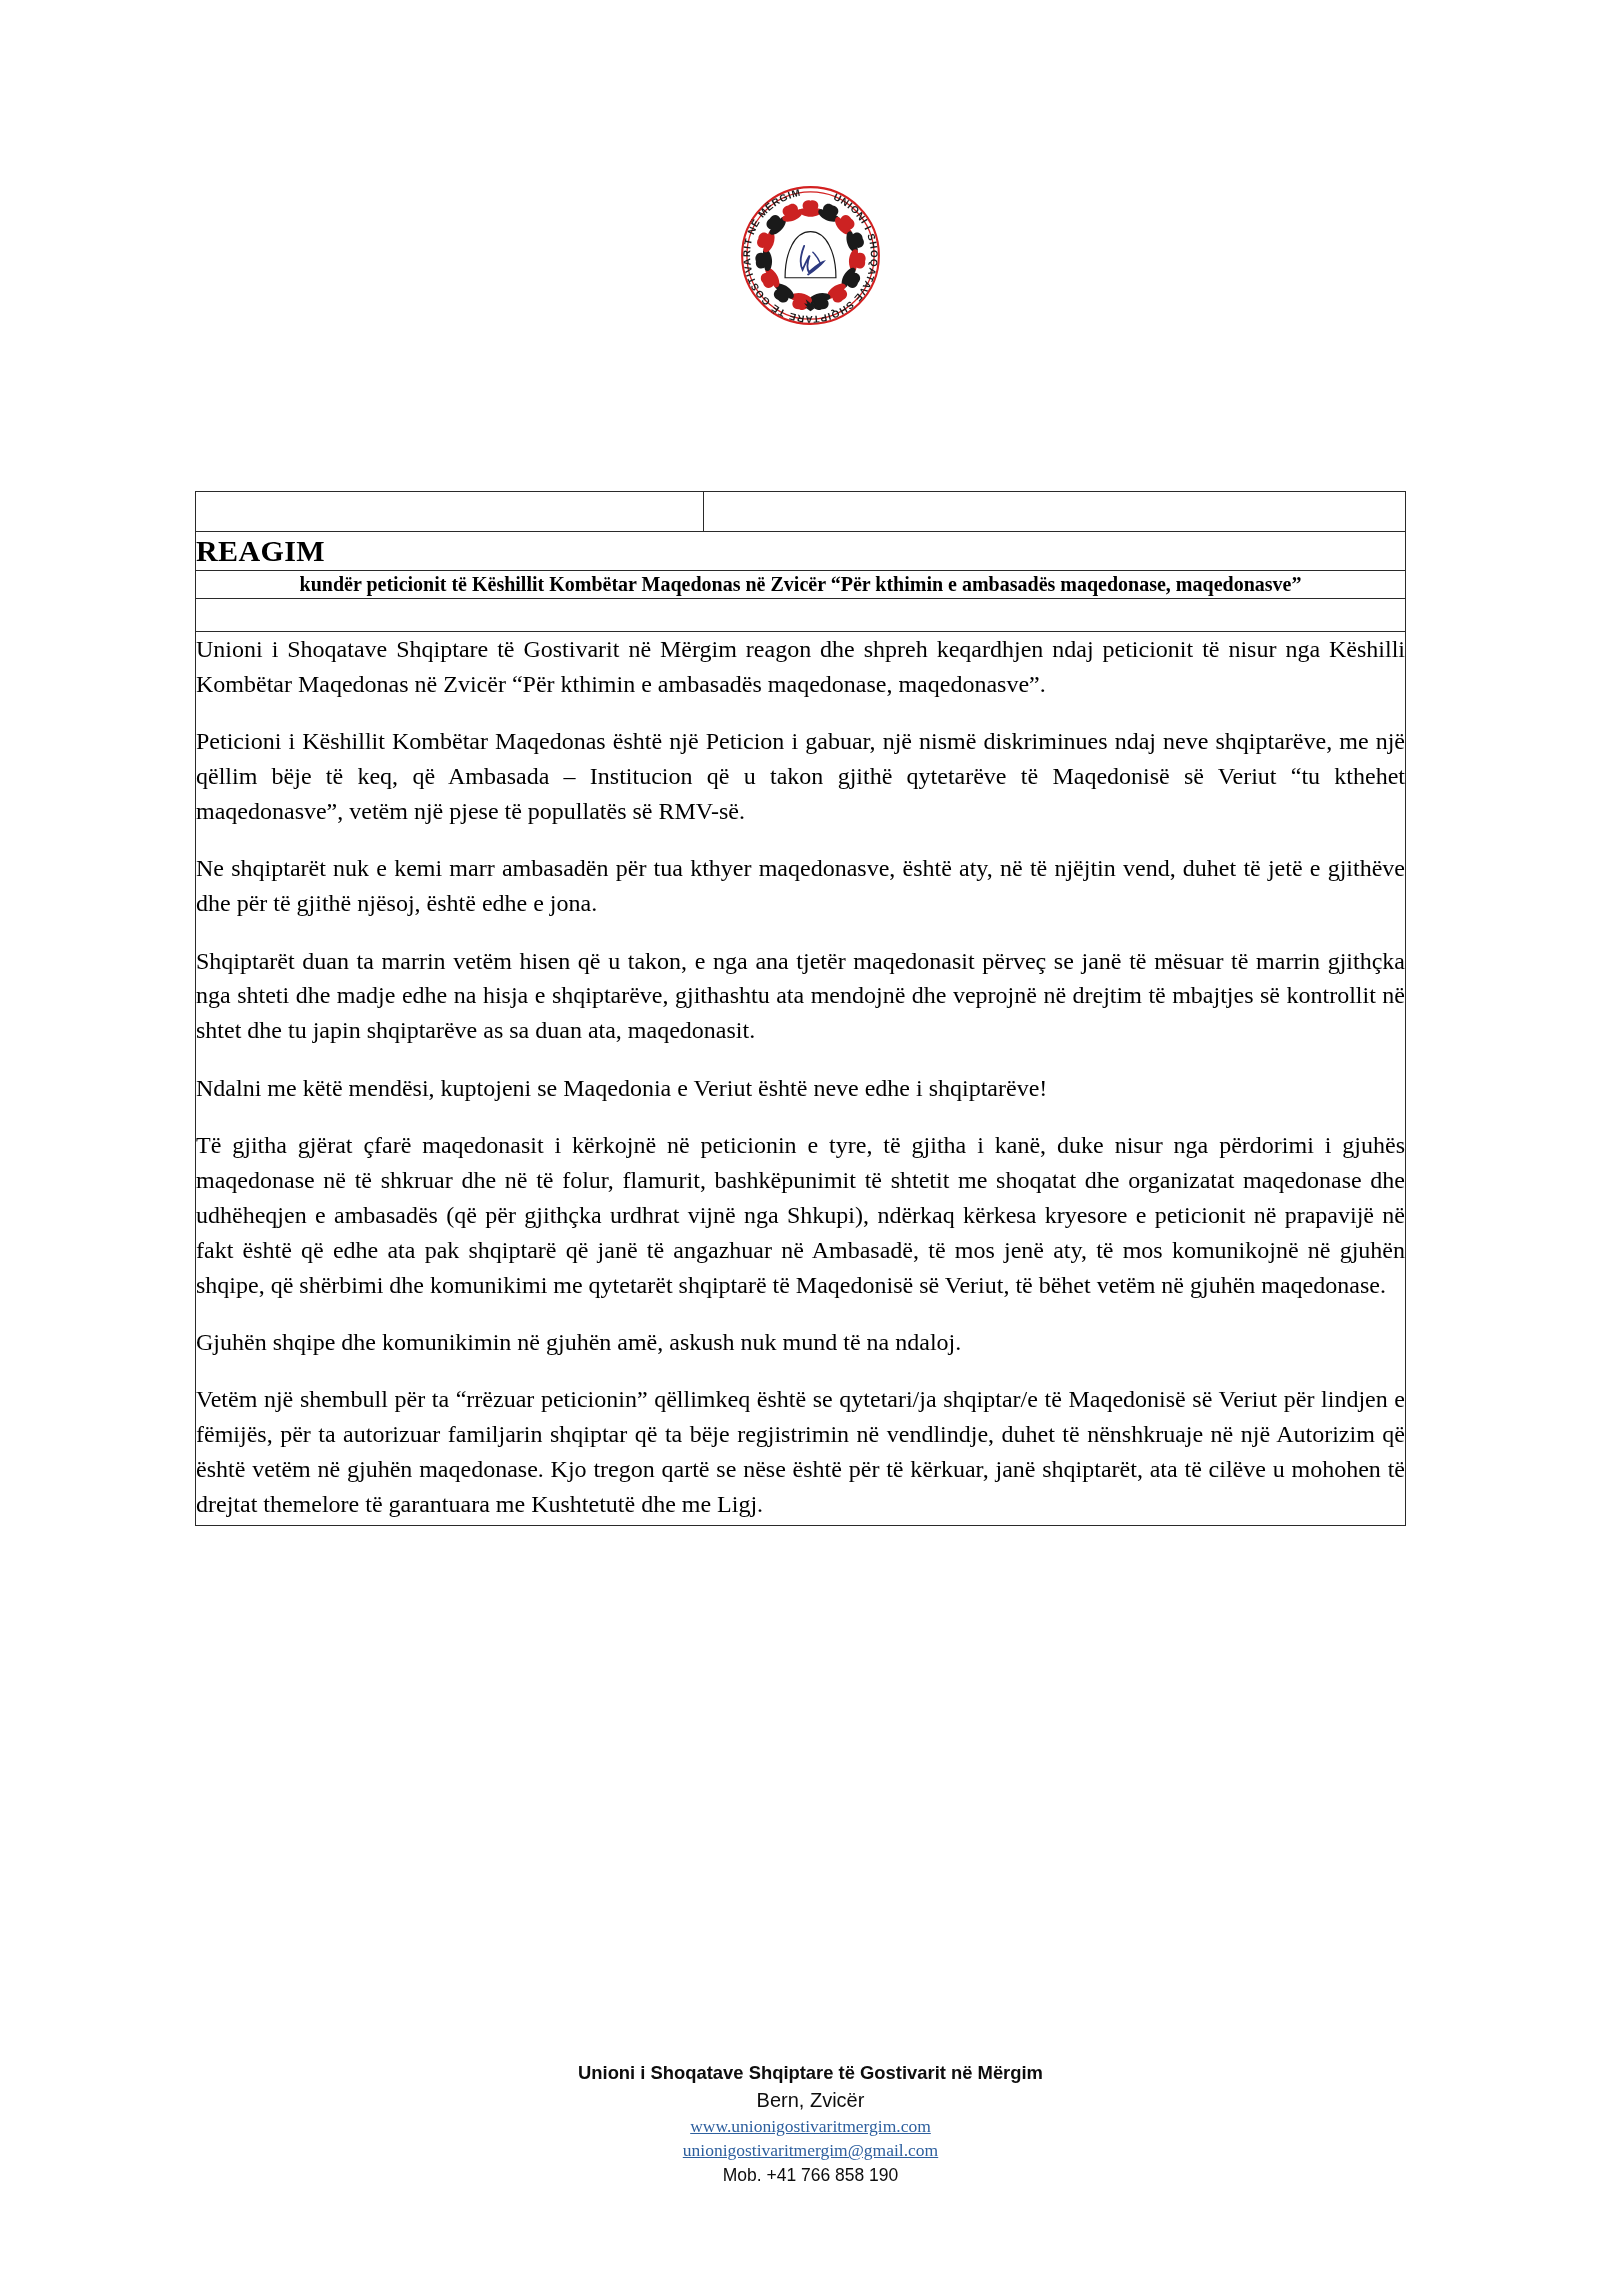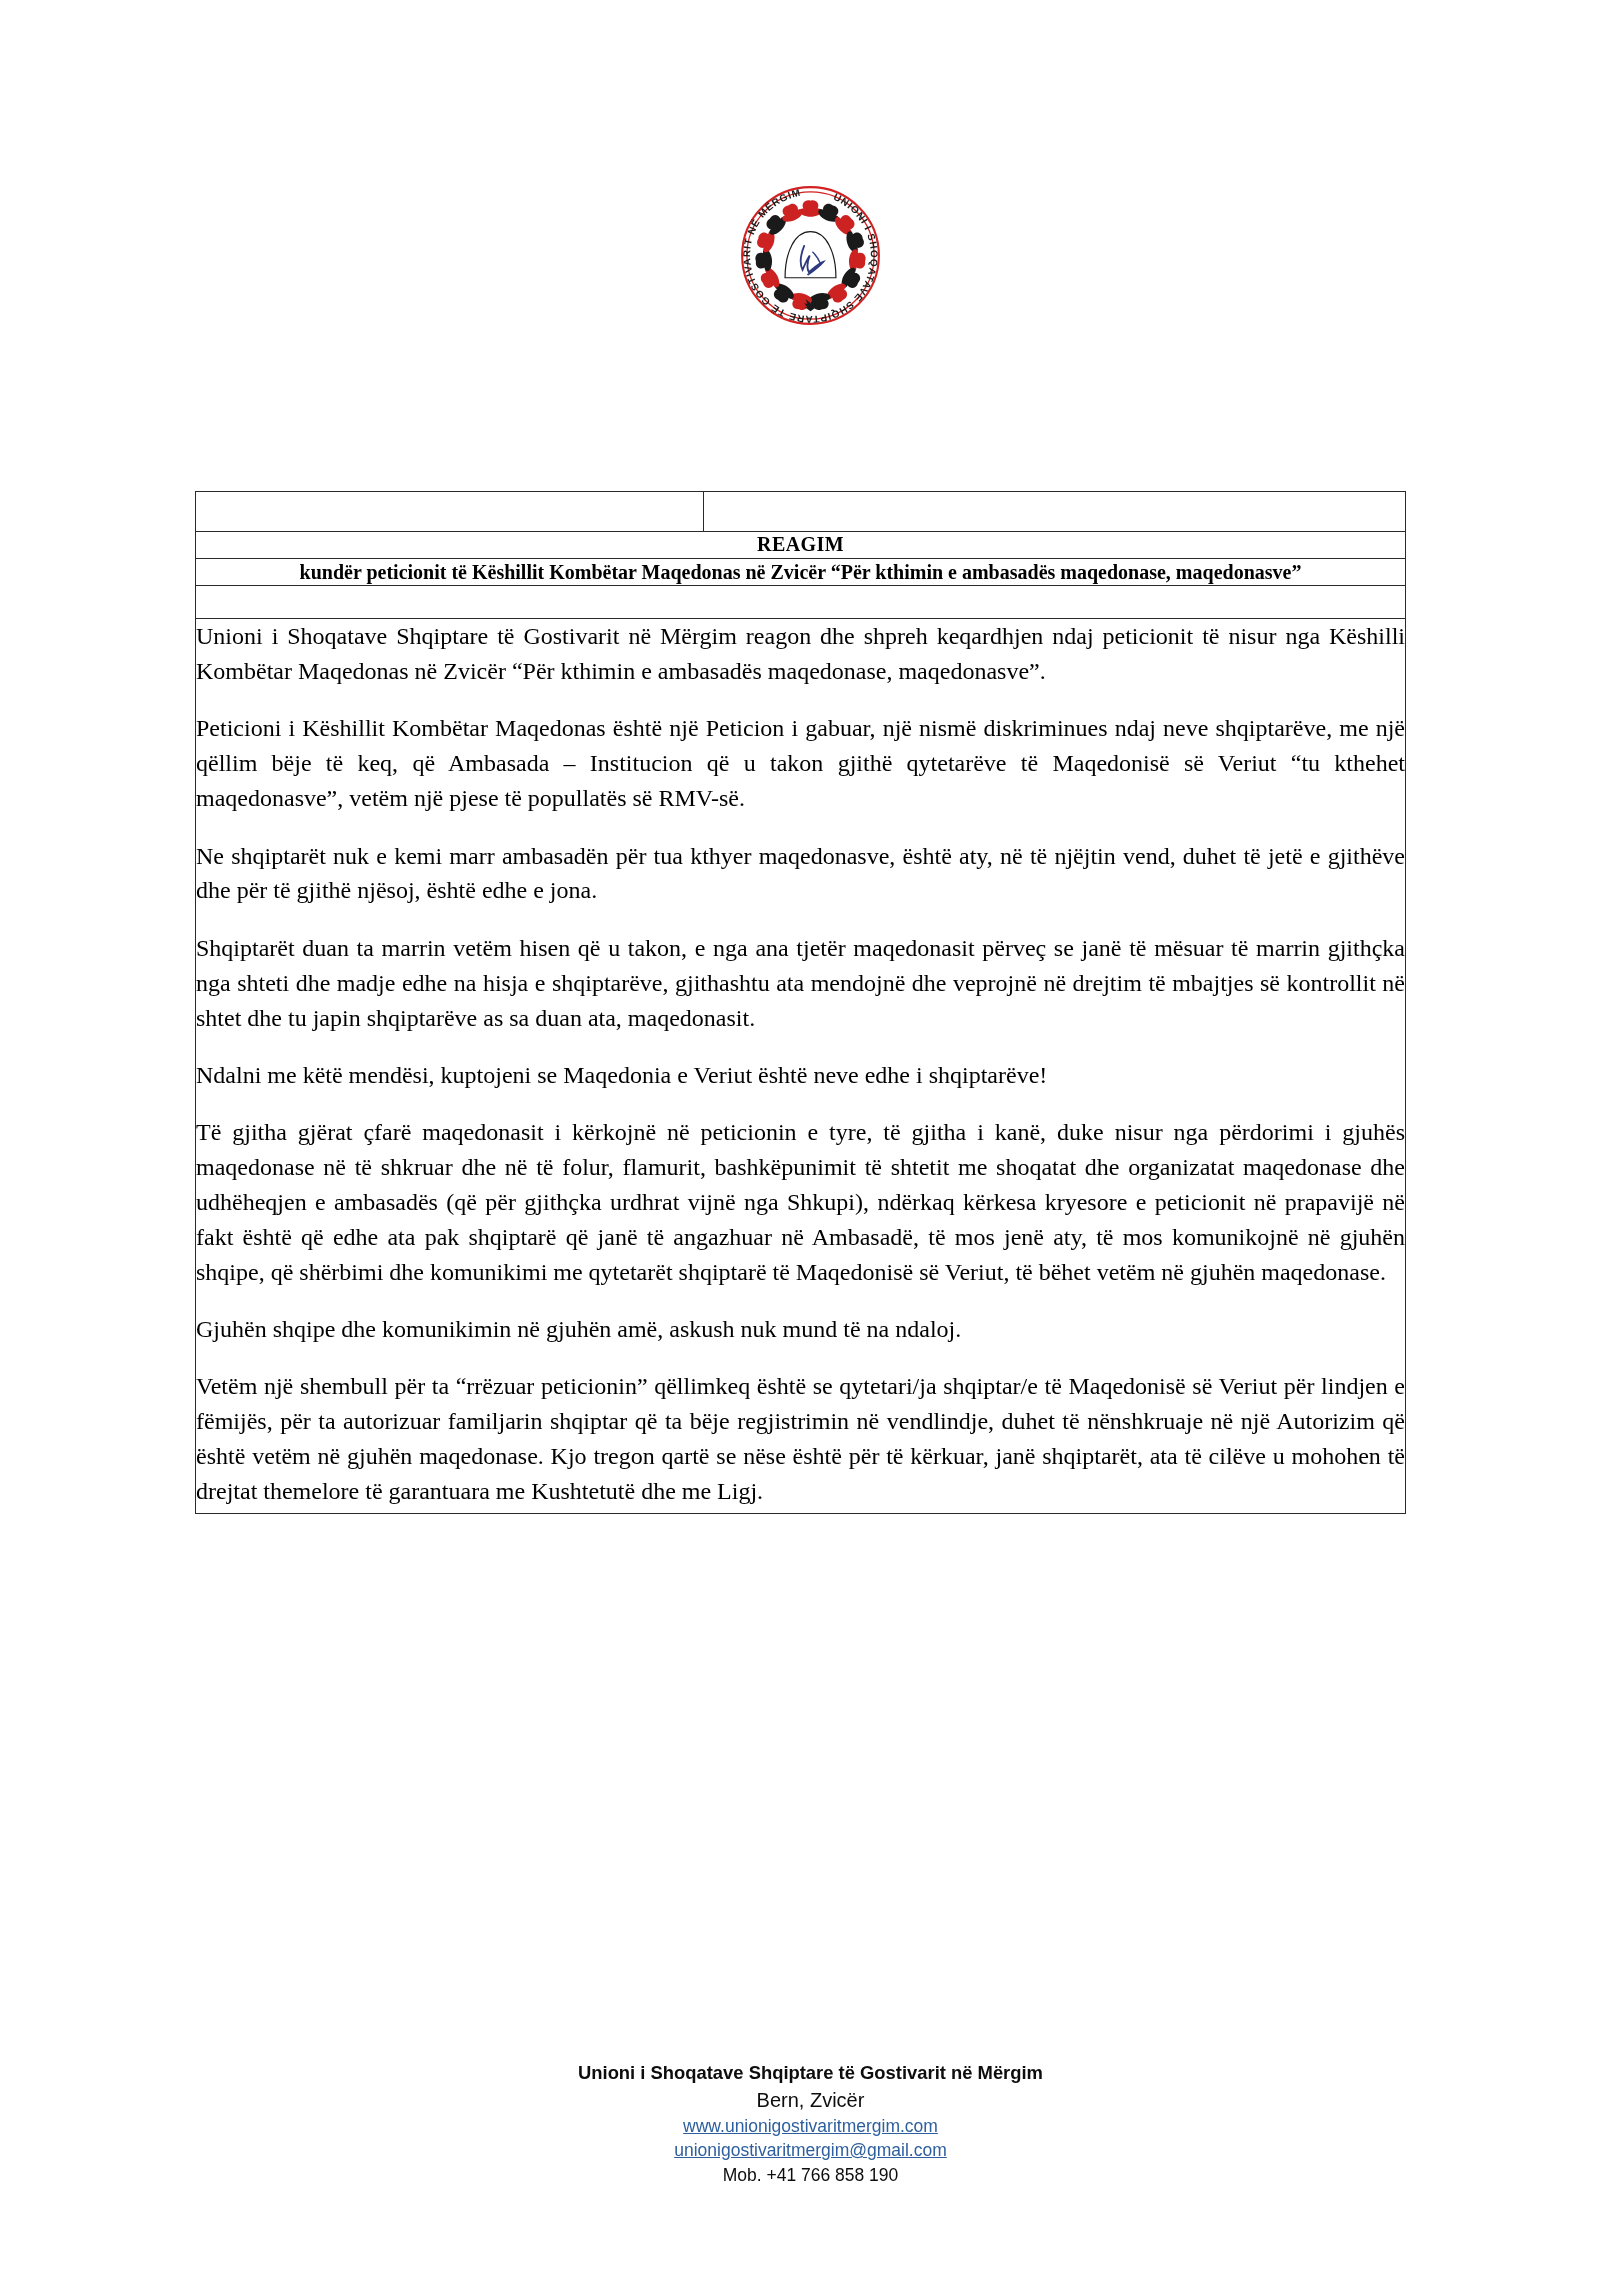--- a/index.html
+++ b/index.html
@@ -45,23 +45,22 @@
     padding: 0;
     vertical-align: top;
   }
 
   .row-empty-left, .row-empty-right {
     height: 39px;
   }
   .row-spacer-cell { height: 32px; }
 
   .title-cell {
-    text-align: center;
     font-weight: bold;
-    font-size: 20px;
+    font-size: 30px;
     line-height: 1.28;
     padding: 5.4px 9px 7.2px 9px;
     letter-spacing: 0.4px;
   }
   .subtitle-cell {
     text-align: center;
     font-weight: bold;
     font-size: 20px;
     line-height: 1.33;
     padding: 5.4px 25px 7.2px 25px;
@@ -95,20 +94,21 @@
   }
   .footer .org {
     font-weight: bold;
     font-size: 18.4px;
   }
   .footer .city { font-size: 20px; }
   .footer .link {
     color: #2d5f9e;
     text-decoration: underline;
     display: block;
+    font-family: Liberation Serif, serif;
   }
   .footer .phone { font-size: 17.5px; }
 </style>
 </head>
 <body>
 
 <div class="logo-area">
   <div class="seal">
     <svg viewBox="0 0 200 200" xmlns="http://www.w3.org/2000/svg">
       <defs>

